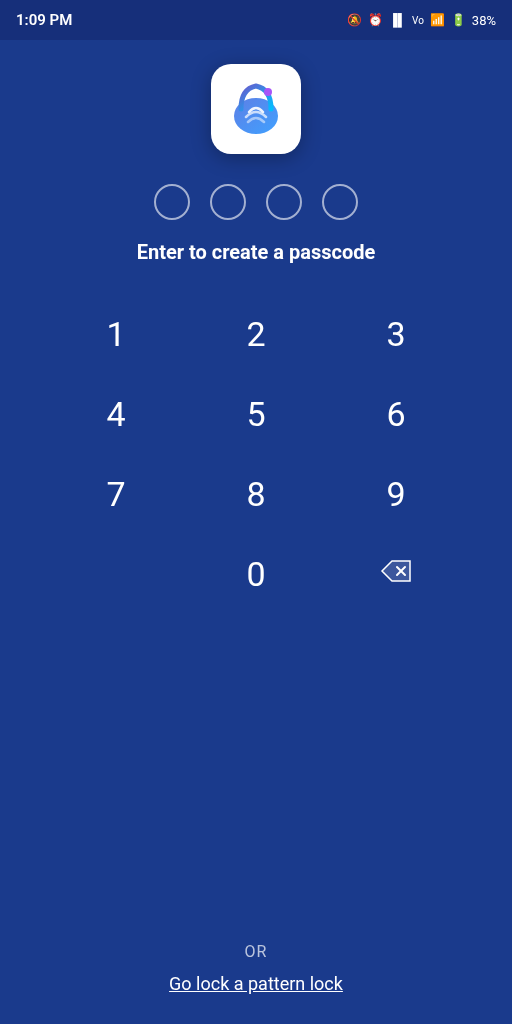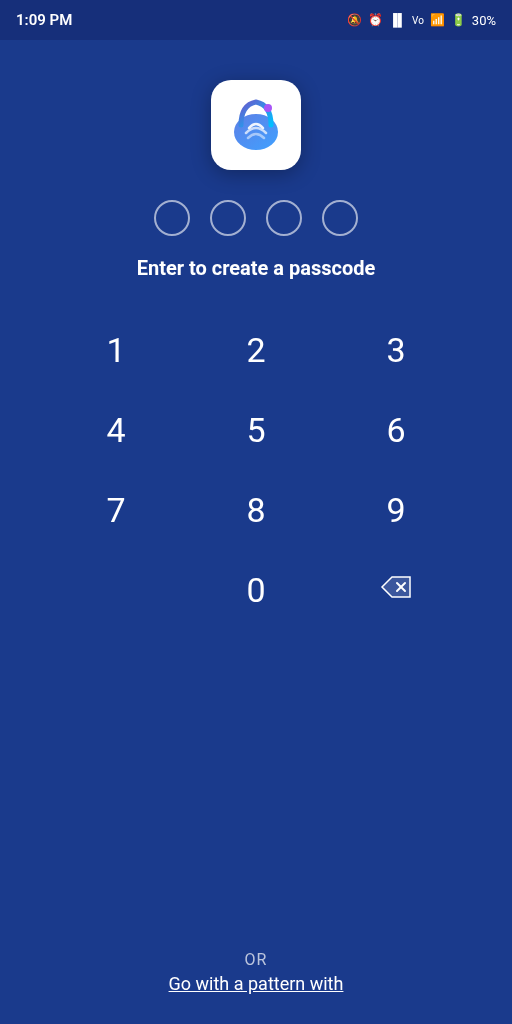--- a/index.html
+++ b/index.html
@@ -44,21 +44,21 @@
       font-size: 12px;
       color: #ffffff;
     }
 
     
     .main-content {
       flex: 1;
       display: flex;
       flex-direction: column;
       align-items: center;
-      padding-top: 40px;
+      padding-top: 24px;
     }
 
     
     .app-icon-wrapper {
       width: 90px;
       height: 90px;
       background: white;
       border-radius: 20px;
       display: flex;
       align-items: center;
@@ -133,21 +133,21 @@
       font-size: 26px;
     }
 
     
     .bottom-section {
       margin-top: auto;
       display: flex;
       flex-direction: column;
       align-items: center;
       padding-bottom: 30px;
-      gap: 4px;
+      gap: 12px;
     }
 
     .or-text {
       font-size: 16px;
       color: rgba(255,255,255,0.7);
       letter-spacing: 1px;
     }
 
     .pattern-link {
       font-size: 18px;
@@ -167,21 +167,21 @@
 
     <span>⏰</span>
 
     <span>▐▌</span>
 
     <span style="font-size:10px;font-weight:normal;">Vo</span>
 
     <span>📶</span>
 
     <span>🔋</span>
-    <span style="font-size:13px;">30%</span>
+    <span style="font-size:13px;">38%</span>
   </div>
 </div>
 
 <div class="main-content">
 
   <div class="app-icon-wrapper">
     <svg class="app-icon-svg" viewBox="0 0 70 70" xmlns="http://www.w3.org/2000/svg">
 
       <defs>
         <linearGradient id="grad1" x1="0%" y1="0%" x2="100%" y2="100%">
@@ -242,16 +242,16 @@
             <line x1="17" y1="8" x2="25" y2="16" stroke="white" stroke-width="2" stroke-linecap="round"></line>
             <line x1="25" y1="8" x2="17" y2="16" stroke="white" stroke-width="2" stroke-linecap="round"></line>
           </svg>
         </span>
       </div>
     </div>
   </div>
 
   <div class="bottom-section">
     <div class="or-text">OR</div>
-    <div class="pattern-link">Go with a pattern with</div>
+    <div class="pattern-link">Go lock a pattern lock</div>
   </div>
 
 </div>
 
 </body></html>

